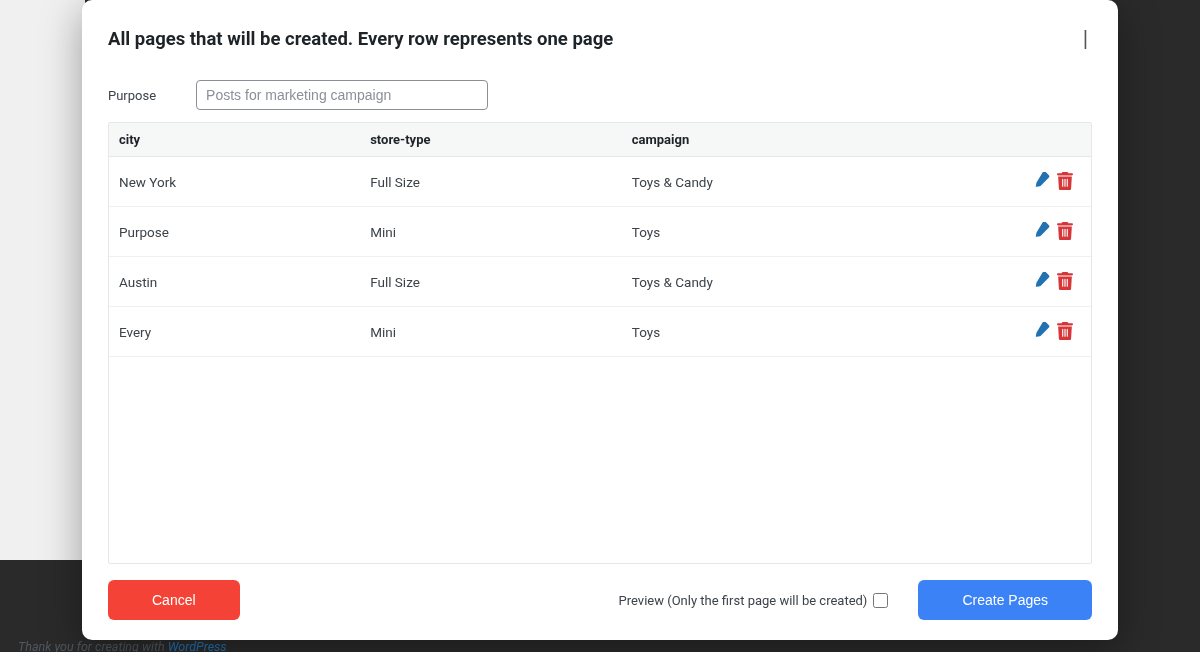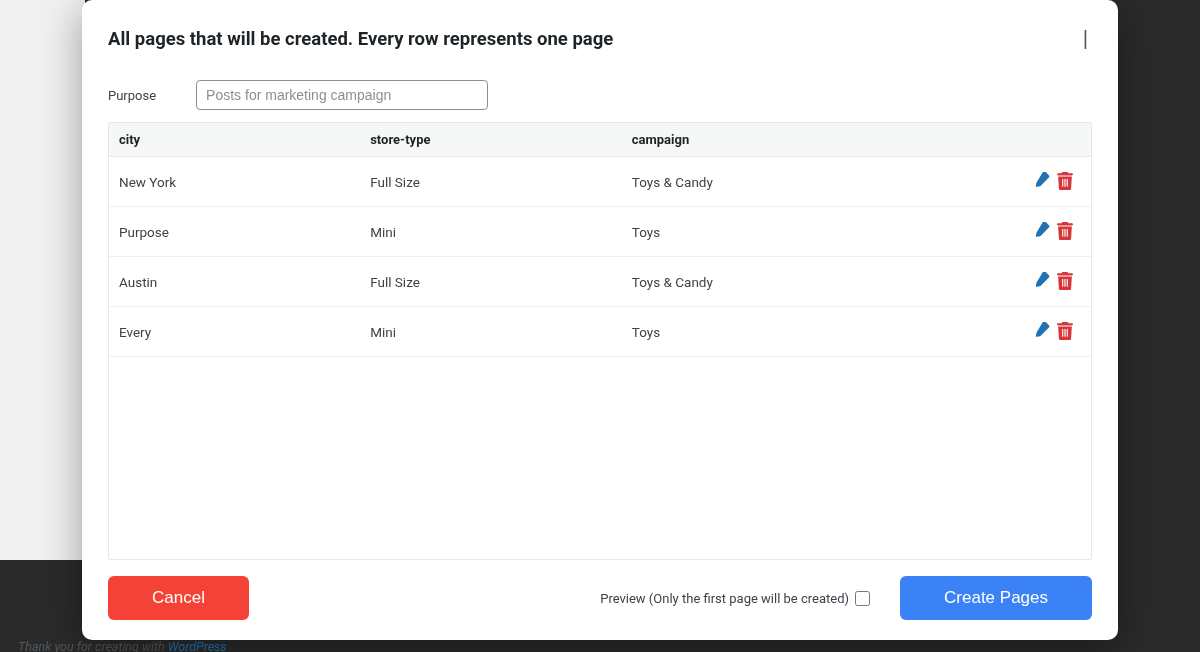--- a/index.html
+++ b/index.html
@@ -111,21 +111,21 @@
     .footer {
       display: flex;
       justify-content: space-between;
       align-items: center;
       margin-top: 16px;
     }
     .btn {
       border: none;
       border-radius: 6px;
       padding: 12px 44px;
-      font-size: 17px;
+      font-size: 14px;
       cursor: pointer;
       color: #fff;
       font-weight: 400;
     }
     .btn-cancel { background: #f44336; }
     .btn-primary { background: #3b82f6; font-weight: 500; }
     .footer-right {
       display: flex;
       align-items: center;
       gap: 30px;

